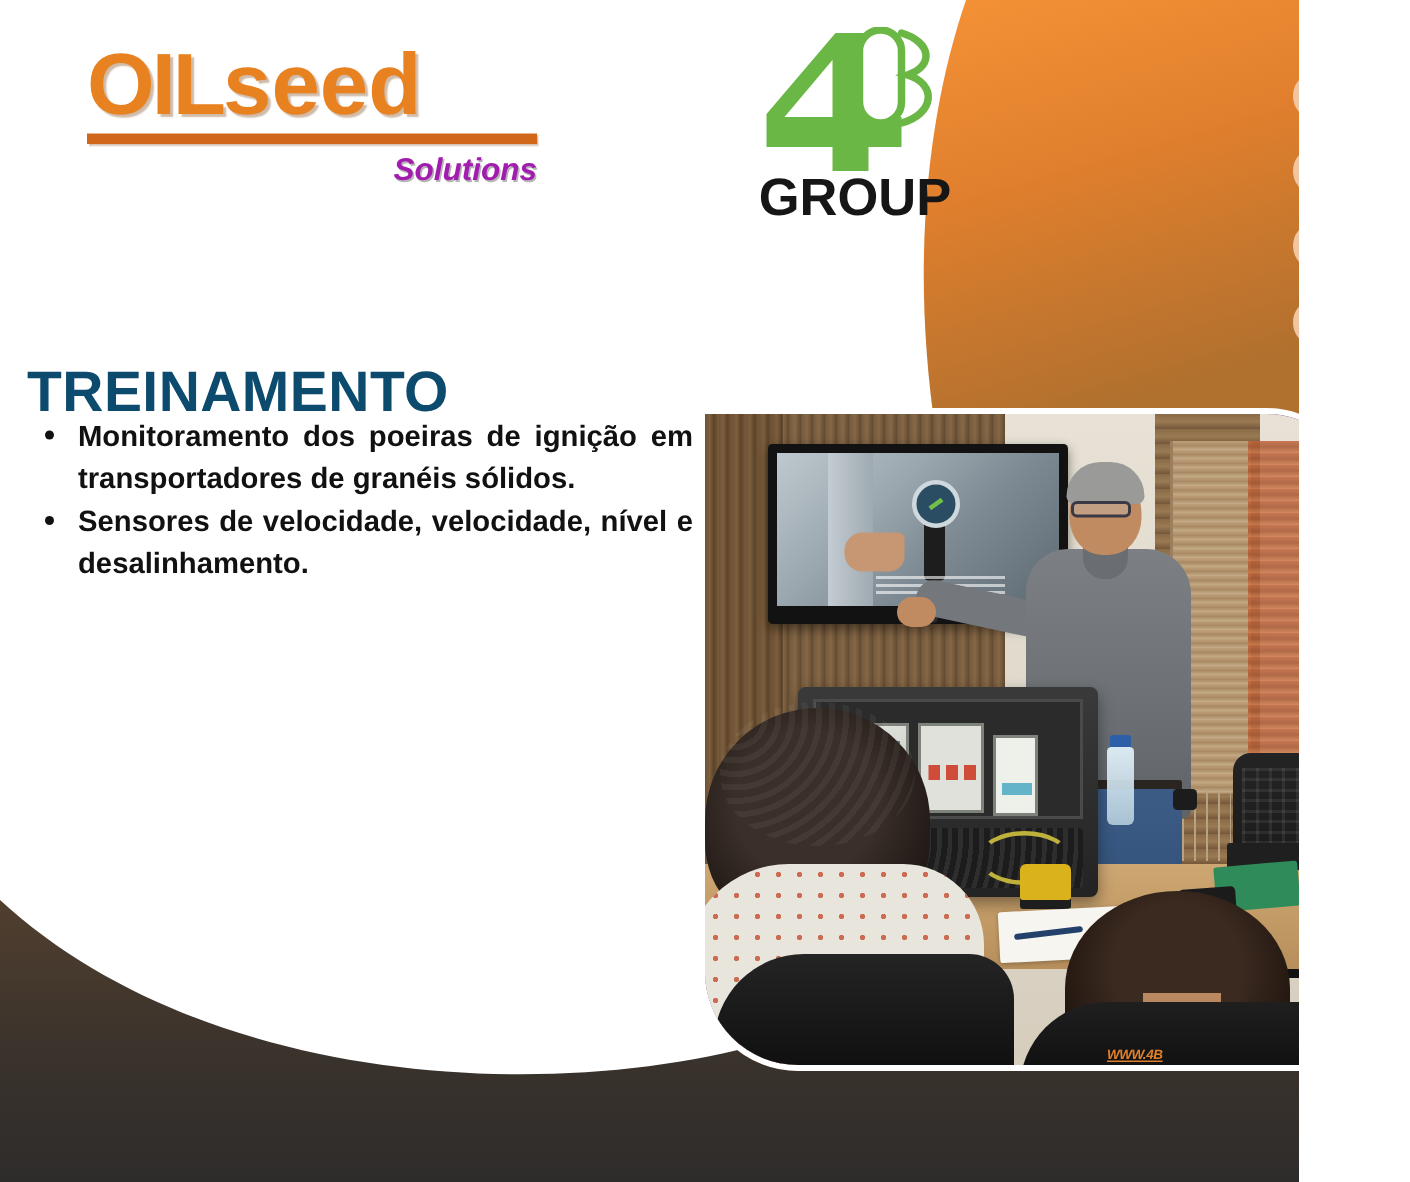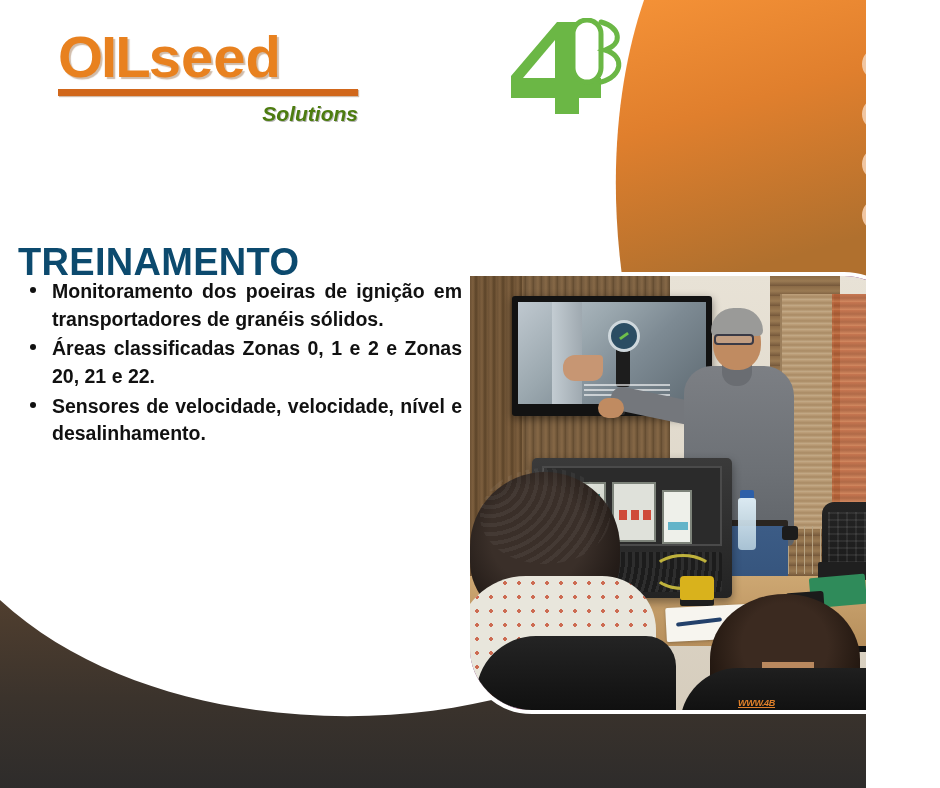--- a/index.html
+++ b/index.html
@@ -81,21 +81,21 @@
     background: #D1671B;
     box-shadow: 1px 1px 1px rgba(120,60,10,0.35);
   }
   .logo-oilseed .solutions {
     margin-top: 6px;
     text-align: right;
     width: 300px;
     font-size: 21px;
     font-style: italic;
     font-weight: bold;
-    color: #4d7c0f;
+    color: #a21caf;
     text-shadow: 1px 1px 0px rgba(150,150,150,0.7);
   }
 
   
   .logo-4b {
     position: absolute;
     left: 495px;
     top: 18px;
     width: 150px;
     z-index: 5;
@@ -481,32 +481,29 @@
 
         <path d="M74,4 L74,60 L96,60 L96,80 L74,80 L74,96 L50,96 L50,80 L6,80 L6,58 L52,4 Z" fill="#6BB745"></path>
 
         <path d="M50,22 L50,60 L18,60 Z" fill="#ffffff"></path>
 
         <rect x="68" y="2" width="28" height="62" rx="14" ry="14" fill="#ffffff" stroke="#6BB745" stroke-width="5"></rect>
 
         <path d="M96,4 C116,10 118,26 100,32 C120,38 118,58 96,64" fill="none" stroke="#6BB745" stroke-width="5" stroke-linecap="round"></path>
       </svg>
     </span>
+    <div class="group-text">GROUP</div>
   </div>
 
   <h1 class="page-title">TREINAMENTO</h1>
 
   <ul class="bullet-list">
     <li>
       <span class="dot"></span>
       <span class="txt">Monitoramento dos poeiras de ignição em transportadores de granéis sólidos.</span>
-    </li>
-    <li>
-      <span class="dot"></span>
-      <span class="txt">Áreas classificadas Zonas 0, 1 e 2 e Zonas 20, 21 e 22.</span>
     </li>
     <li>
       <span class="dot"></span>
       <span class="txt">Sensores de velocidade, velocidade, nível e desalinhamento.</span>
     </li>
   </ul>
 
   <div class="photo-frame" title="Sala de treinamento: instrutor apresentando sensores de monitoramento em maleta de demonstração, com televisor exibindo vídeo e participantes assistindo.">
     <div class="photo">
       <div class="ph-wall"></div>

